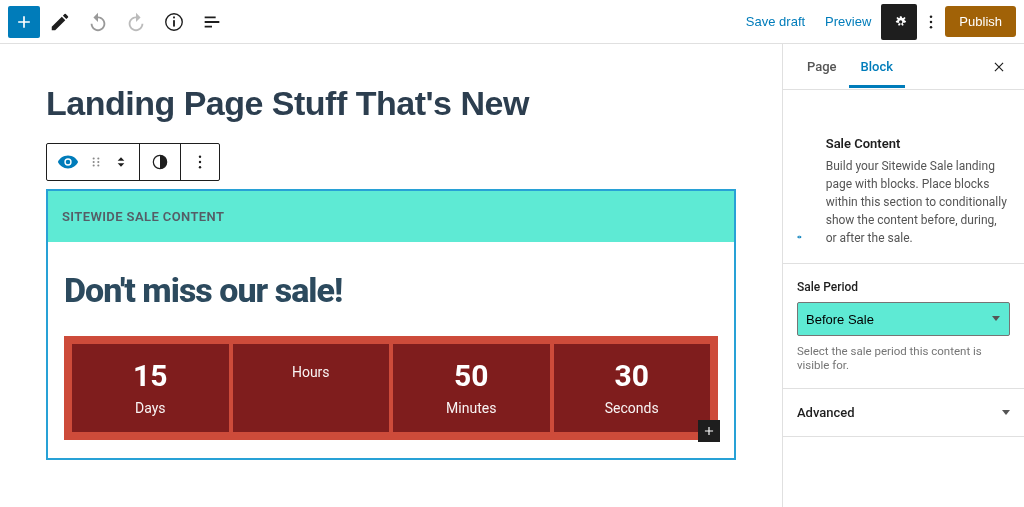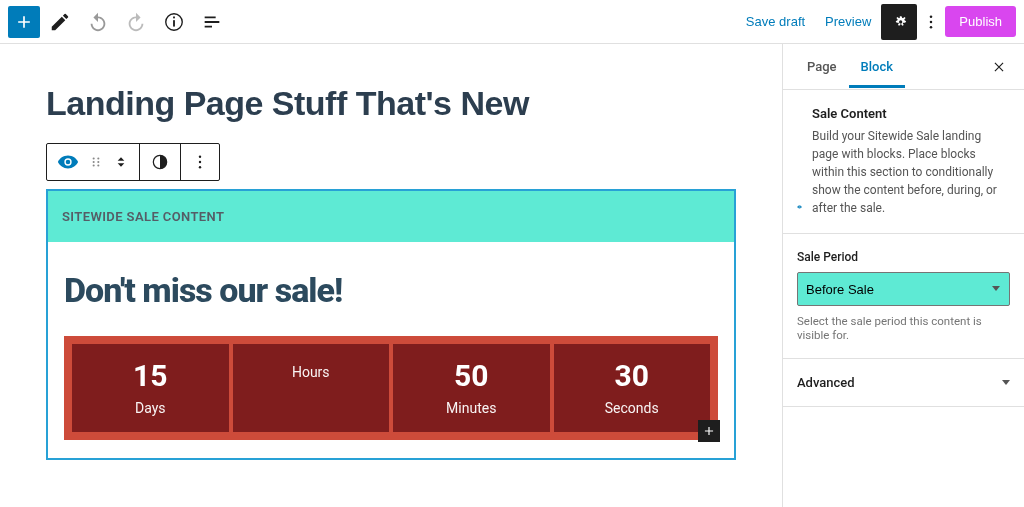--- a/index.html
+++ b/index.html
@@ -5,21 +5,21 @@
   * { box-sizing: border-box; margin: 0; padding: 0; }
   body { font-family: -apple-system, BlinkMacSystemFont, "Segoe UI", Roboto, sans-serif; font-size: 13px; color: #1e1e1e; background: #fff; width: 1024px; height: 507px; overflow: hidden; }
   
   
   .topbar { height: 44px; border-bottom: 1px solid #e0e0e0; display: flex; align-items: center; padding: 0 8px; justify-content: space-between; }
   .topbar-left { display: flex; align-items: center; gap: 2px; }
   .topbar-right { display: flex; align-items: center; }
   .icon-btn { width: 36px; height: 36px; display: flex; align-items: center; justify-content: center; border: none; background: transparent; cursor: pointer; border-radius: 2px; }
   .add-btn { width: 32px; height: 32px; background: #007cba; color: #fff; border: none; border-radius: 2px; display: flex; align-items: center; justify-content: center; cursor: pointer; }
   .text-btn { background: none; border: none; color: #007cba; font-size: 13px; padding: 6px 10px; cursor: pointer; }
-  .publish-btn { background: #d946ef; color: #fff; border: none; font-size: 13px; padding: 8px 14px; border-radius: 3px; cursor: pointer; font-weight: 500; }
+  .publish-btn { background: #a16207; color: #fff; border: none; font-size: 13px; padding: 8px 14px; border-radius: 3px; cursor: pointer; font-weight: 500; }
   .gear-btn { width: 36px; height: 36px; background: #1e1e1e; display: flex; align-items: center; justify-content: center; cursor: pointer; border-radius: 2px;}
 
   
   .layout { display: flex; height: calc(507px - 44px); }
   .canvas { flex: 1; padding: 40px 46px 20px; overflow: auto; }
   .sidebar { width: 242px; border-left: 1px solid #e0e0e0; display: flex; flex-direction: column; }
 
   .page-title { font-size: 34px; font-weight: 800; color: #2c3e4f; font-family: "Segoe UI", Arial, sans-serif; margin-bottom: 20px; letter-spacing: -0.5px;}
   
   
@@ -41,21 +41,21 @@
   .cd-label { font-size: 14px; margin-top: 6px; opacity: .95;}
   .cd-add { position:absolute; right:-2px; bottom:-2px; width:22px; height:22px; background:#1e1e1e; color:#fff; display:flex; align-items:center; justify-content:center; font-size:16px;}
 
   
   .side-tabs { display: flex; align-items: center; border-bottom: 1px solid #e0e0e0; padding: 0 12px; height: 46px; position: relative;}
   .side-tab { font-size: 13px; padding: 14px 12px; color: #555; cursor: pointer; font-weight: 500;}
   .side-tab.active { color: #007cba; border-bottom: 3px solid #007cba; padding-bottom: 11px; }
   .side-close { margin-left: auto; font-size: 18px; cursor: pointer; color:#1e1e1e; padding:4px 6px;}
   
   .panel { padding: 16px 14px; border-bottom: 1px solid #e0e0e0; }
-  .panel-head { display: flex; align-items: flex-end; gap: 10px; }
+  .panel-head { display: flex; align-items: flex-end; gap: 24px; margin-top: 30px; }
   .panel-eye { color: #007cba; margin-top:1px;}
   .panel-title { font-size: 13px; font-weight: 600; margin-bottom: 6px; }
   .panel-desc { font-size: 12px; color: #555; line-height: 1.5; }
   
   .panel-label { font-size: 12px; font-weight: 500; margin-bottom: 8px; display:block;}
   .panel-select { width: 100%; height: 34px; border: 1px solid #757575; border-radius: 2px; padding: 6px 28px 6px 8px; font-size: 13px; background:#5eead4; appearance:none; position:relative; }
   .select-wrap{ position:relative;}
   .select-wrap::after{ content:''; position:absolute; right:10px; top:14px; width:0; height:0; border-left:4px solid transparent; border-right:4px solid transparent; border-top:5px solid #555;}
   .panel-help { font-size: 11.5px; color: #757575; margin-top: 8px; }
   

